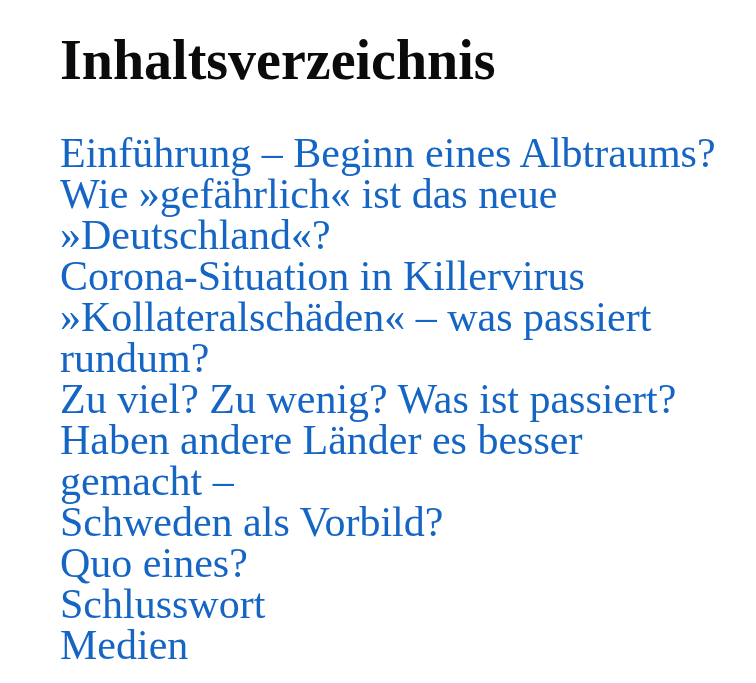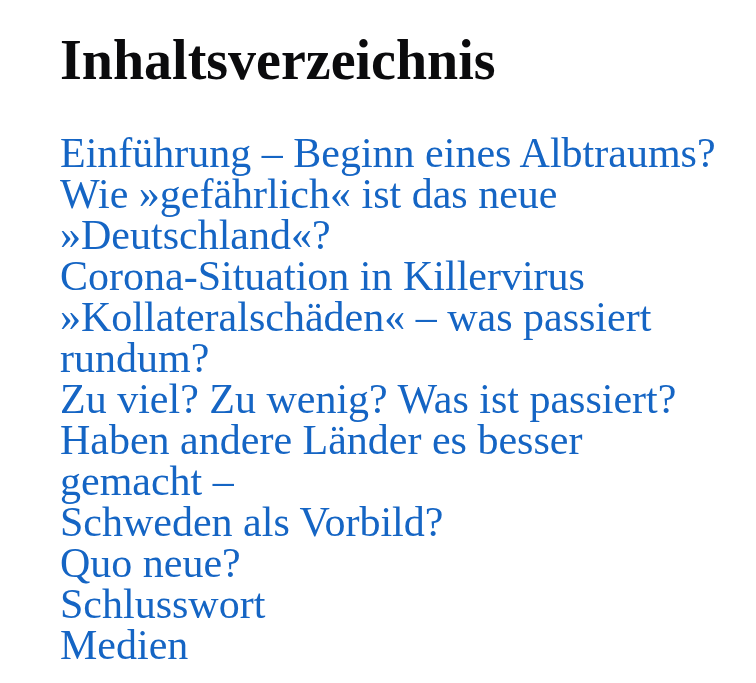--- a/index.html
+++ b/index.html
@@ -48,17 +48,17 @@
 <div class="page">
   <h1 class="page-title">Inhaltsverzeichnis</h1>
 
   <nav class="toc-list">
       <a class="toc-link" href="#">Einführung – Beginn eines Albtraums?</a>
       <a class="toc-link" href="#">Wie »gefährlich« ist das neue »Deutschland«?</a>
       <a class="toc-link" href="#">Corona-Situation in Killervirus</a>
       <a class="toc-link" href="#">»Kollateralschäden« – was passiert rundum?</a>
       <a class="toc-link" href="#">Zu viel? Zu wenig? Was ist passiert?</a>
       <a class="toc-link" href="#">Haben andere Länder es besser gemacht –<br>Schweden als Vorbild?</a>
-      <a class="toc-link" href="#">Quo neue?</a>
+      <a class="toc-link" href="#">Quo eines?</a>
       <a class="toc-link" href="#">Schlusswort</a>
       <a class="toc-link" href="#">Medien</a>
     </nav>
 </div>
 
 </body></html>

